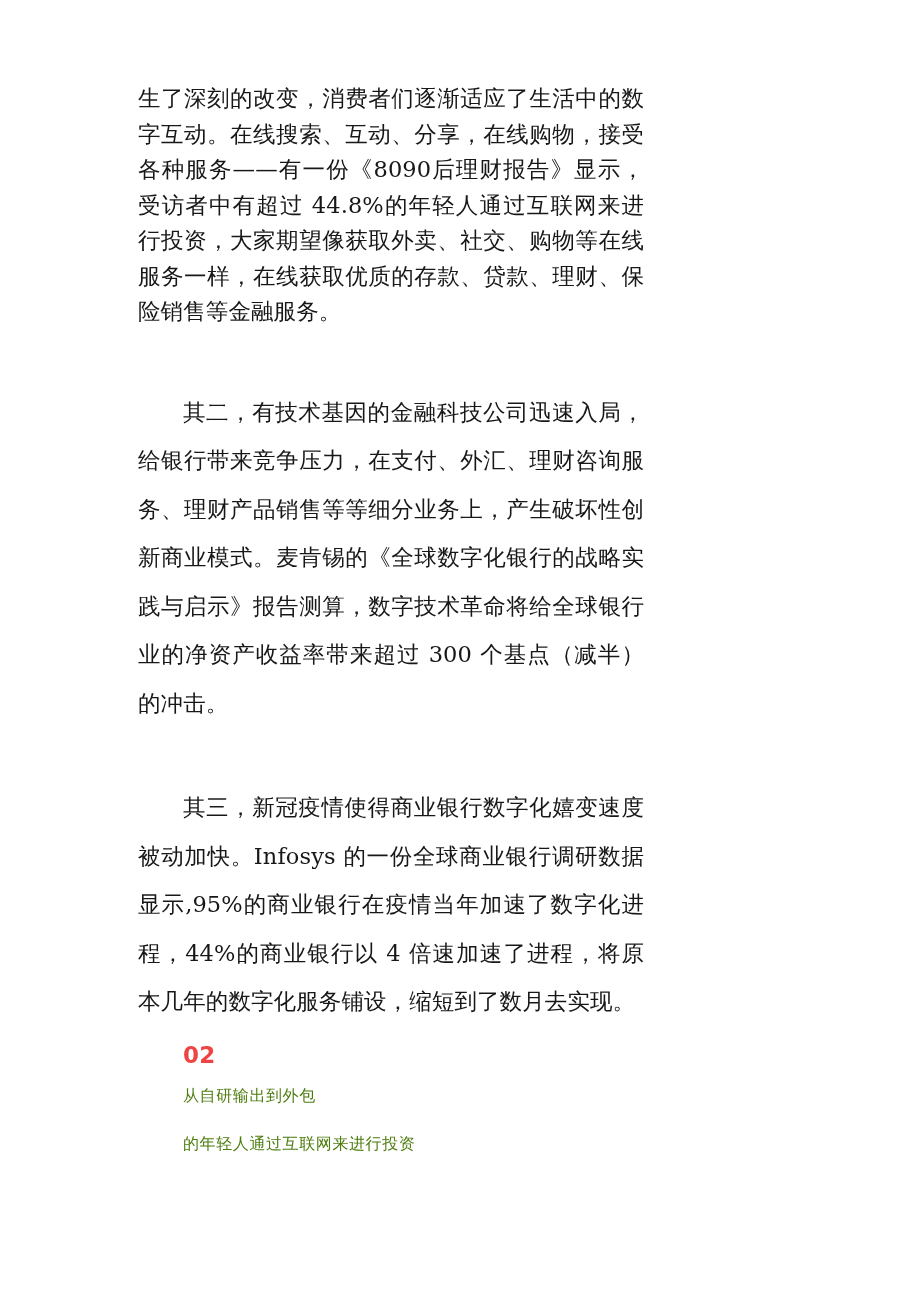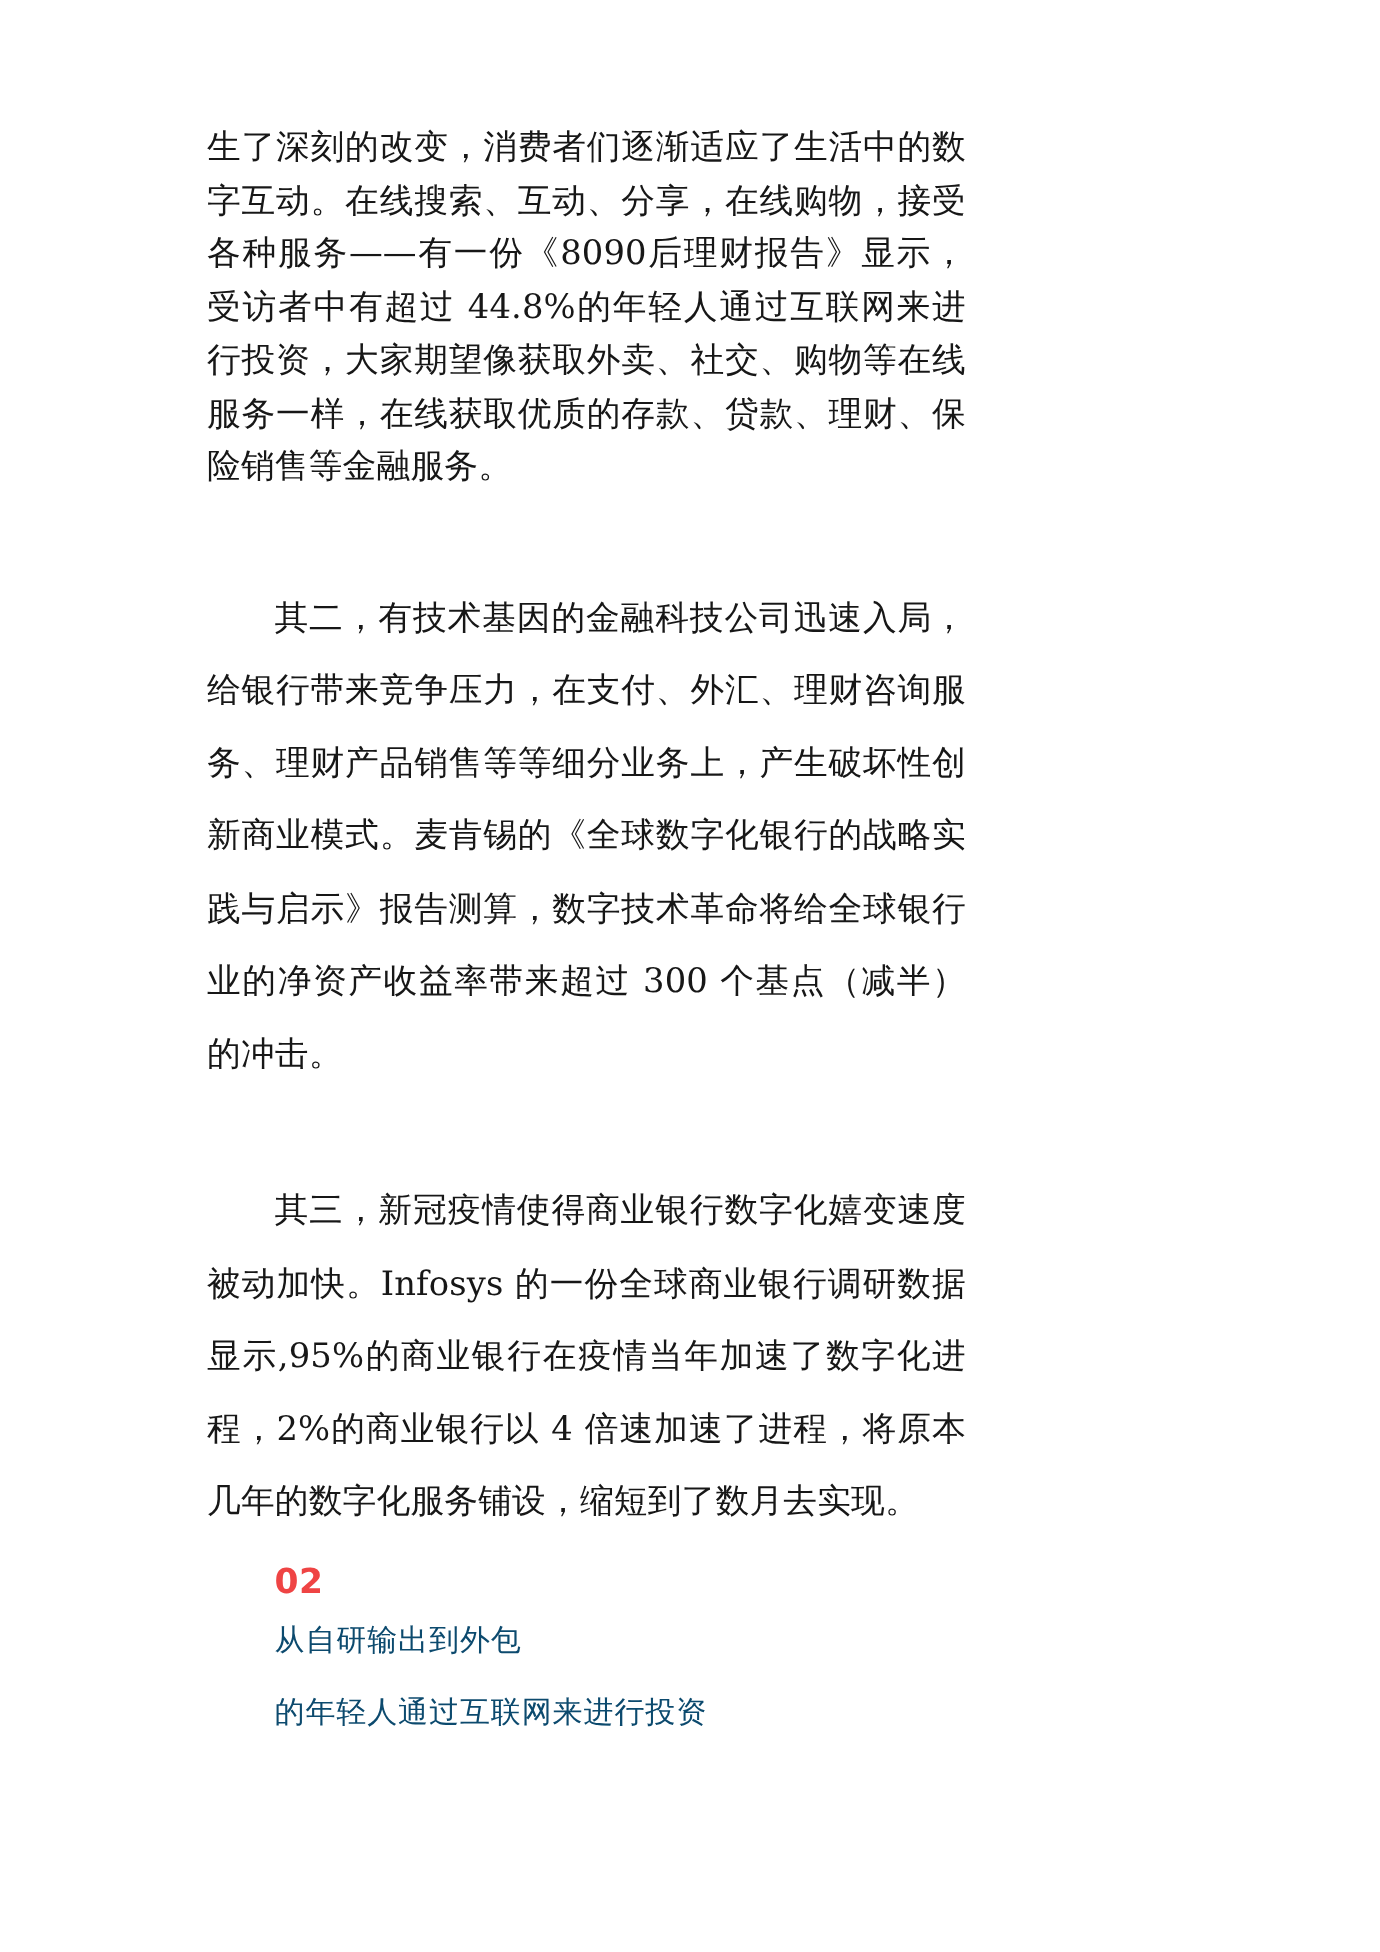--- a/index.html
+++ b/index.html
@@ -61,44 +61,43 @@
   }
   .section-number {
     font-family: "DejaVu Sans", "Liberation Sans", sans-serif;
     font-size: 23px;
     font-weight: 700;
     color: #ef4444;
     line-height: 34px;
     letter-spacing: 0.3px;
   }
   .section-sub {
-    font-size: 20px;
-    color: #0c4a6e;
+    font-size: 16px;
+    color: #4d7c0f;
     line-height: 48px;
     letter-spacing: 0.6px;
     font-weight: 400;
-    font-family: Liberation Mono, monospace;
   }
 
   .tail-space { height: 96px; }
 </style>
 </head>
 <body>
 
 <div class="page">
 
   <p class="para para-continued">生了深刻的改变，消费者们逐渐适应了生活中的数字互动。在线搜索、互动、分享，在线购物，接受各种服务——有一份《8090后理财报告》显示，受访者中有超过 44.8%的年轻人通过互联网来进行投资，大家期望像获取外卖、社交、购物等在线服务一样，在线获取优质的存款、贷款、理财、保险销售等金融服务。</p>
 
   <div class="gap-a"></div>
 
   <p class="para para-loose">其二，有技术基因的金融科技公司迅速入局，给银行带来竞争压力，在支付、外汇、理财咨询服务、理财产品销售等等细分业务上，产生破坏性创新商业模式。麦肯锡的《全球数字化银行的战略实践与启示》报告测算，数字技术革命将给全球银行业的净资产收益率带来超过 300 个基点（减半）的冲击。</p>
 
   <div class="gap-b"></div>
 
-  <p class="para para-loose">其三，新冠疫情使得商业银行数字化嬉变速度被动加快。Infosys 的一份全球商业银行调研数据显示,95%的商业银行在疫情当年加速了数字化进程，2%的商业银行以 4 倍速加速了进程，将原本几年的数字化服务铺设，缩短到了数月去实现。</p>
+  <p class="para para-loose">其三，新冠疫情使得商业银行数字化嬉变速度被动加快。Infosys 的一份全球商业银行调研数据显示,95%的商业银行在疫情当年加速了数字化进程，44%的商业银行以 4 倍速加速了进程，将原本几年的数字化服务铺设，缩短到了数月去实现。</p>
 
   <div class="gap-c"></div>
 
   <div class="section-block">
     <div class="section-number">02</div>
     <div class="section-sub">从自研输出到外包</div>
     <div class="section-sub">的年轻人通过互联网来进行投资</div>
   </div>
 
   <div class="gap-d"></div>

